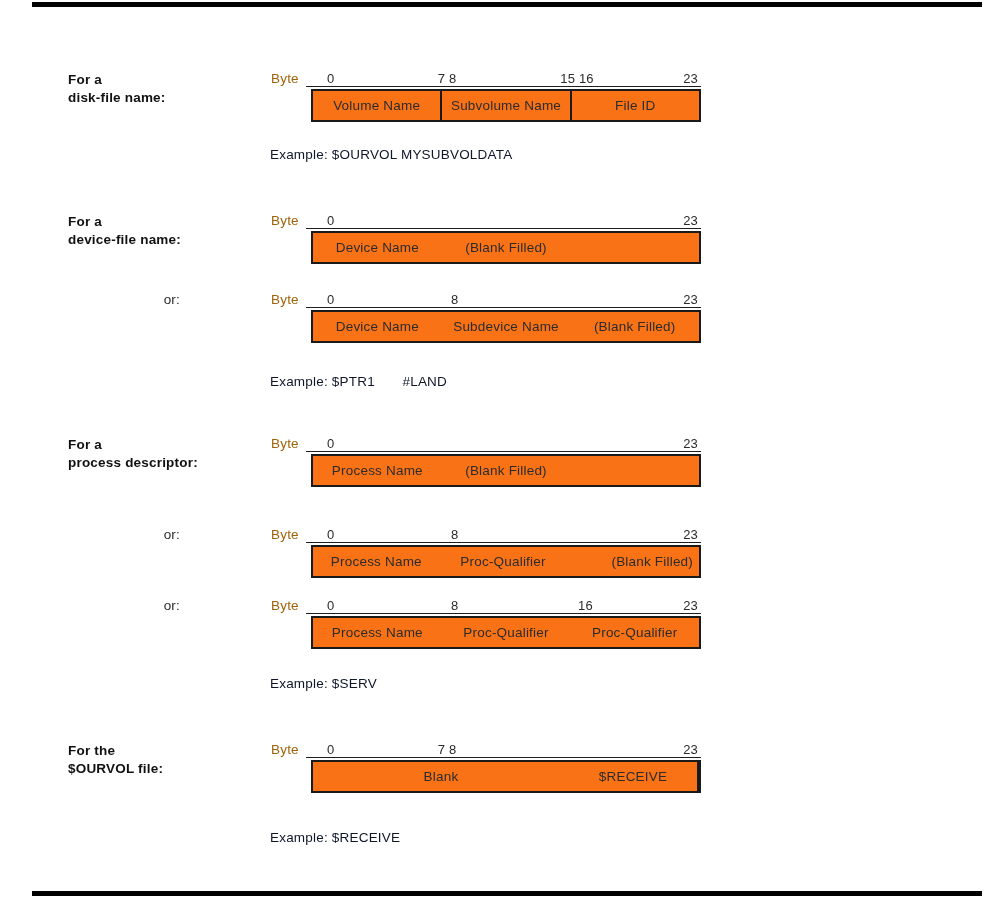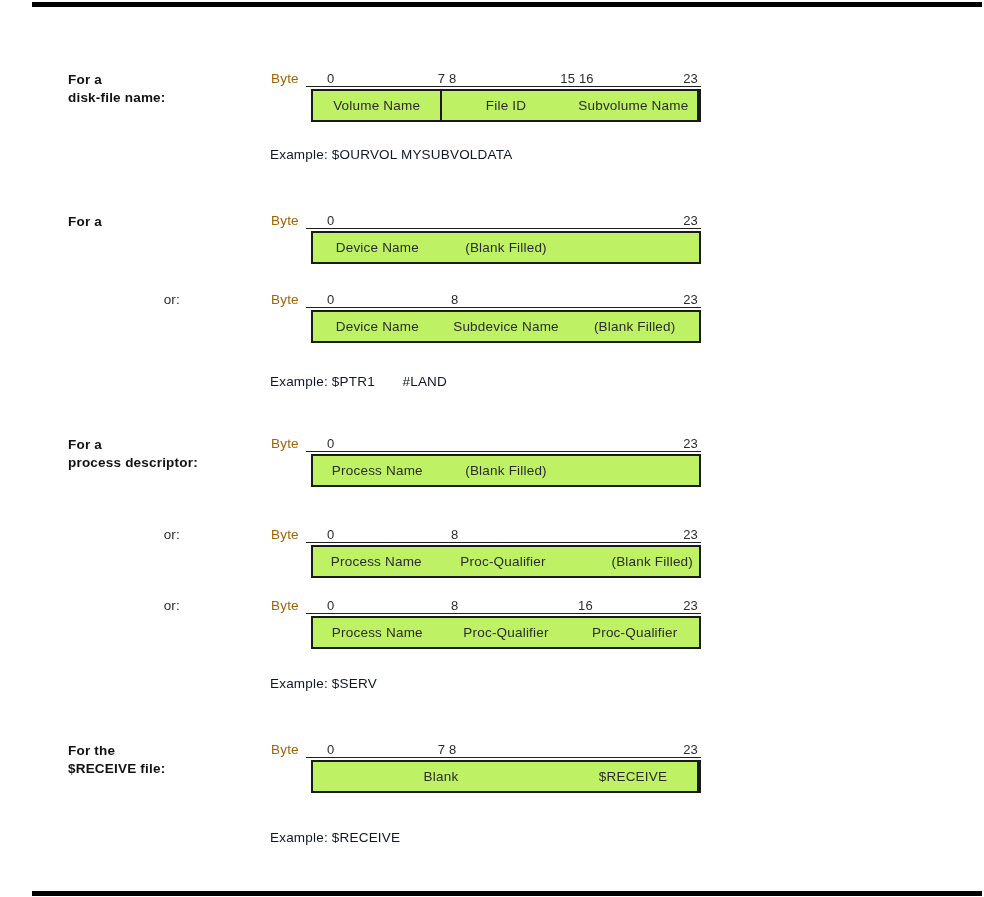--- a/index.html
+++ b/index.html
@@ -38,21 +38,21 @@
   .tk.t0{left:21px;}
   .tk.t23{right:3px;text-align:center;}
   .tk.pair{transform:translateX(-50%);}
   .tk.p1{left:141px;}
   .tk.p2{left:271px;margin-top:16px;}
   .tk.s8{left:145px;}
   .tk.s16{left:272px;}
 
   .box{
     position:absolute;left:311px;top:17px;width:386px;height:29px;
-    background:#bef264;border:2px solid #1a1a1a;display:flex;
+    background:#f97316;border:2px solid #1a1a1a;display:flex;
   }
   .cell{
     flex:1 1 0;display:flex;align-items:center;justify-content:center;
     font-size:13.5px;color:#2b2b2b;letter-spacing:0.2px;white-space:pre;
     overflow:hidden;
   }
   .cell.w2{flex:2 1 0;}
   .cell.divr{border-right:2px solid #1a1a1a;}
   .cell.alignr{justify-content:flex-end;padding-right:6px;}
 
@@ -73,29 +73,30 @@
   </div>
   <span class="byte">Byte</span>
   <div class="tickstrip">
     <span class="tk t0">0</span>
     <span class="tk pair p1">7 8</span>
     <span class="tk pair p2">15 16</span>
     <span class="tk t23">23</span>
   </div>
   <div class="box">
     <div class="cell divr">Volume Name</div>
+    <div class="cell divr">Subvolume Name</div>
     <div class="cell">File ID</div>
-    <div class="cell divr">Subvolume Name</div>
   </div>
 </div>
 <div class="example" style="top:148px">Example: $OURVOL MYSUBVOLDATA</div>
 
 <div class="fig" style="top:214px">
   <div class="flabel">
     <div>For a</div>
+    <div>device-file name:</div>
   </div>
   <span class="byte">Byte</span>
   <div class="tickstrip">
     <span class="tk t0">0</span>
     <span class="tk t23">23</span>
   </div>
   <div class="box">
     <div class="cell">Device Name</div>
     <div class="cell">(Blank Filled)</div>
     <div class="cell"></div>
@@ -163,21 +164,21 @@
     <div class="cell">Process Name</div>
     <div class="cell">Proc-Qualifier</div>
     <div class="cell">Proc-Qualifier</div>
   </div>
 </div>
 <div class="example" style="top:677px">Example: $SERV</div>
 
 <div class="fig" style="top:743px">
   <div class="flabel">
     <div>For the</div>
-    <div>$RECEIVE file:</div>
+    <div>$OURVOL file:</div>
   </div>
   <span class="byte">Byte</span>
   <div class="tickstrip">
     <span class="tk t0">0</span>
     <span class="tk pair p1">7 8</span>
     <span class="tk t23">23</span>
   </div>
   <div class="box">
     <div class="cell w2">Blank</div>
     <div class="cell divr">$RECEIVE</div>

